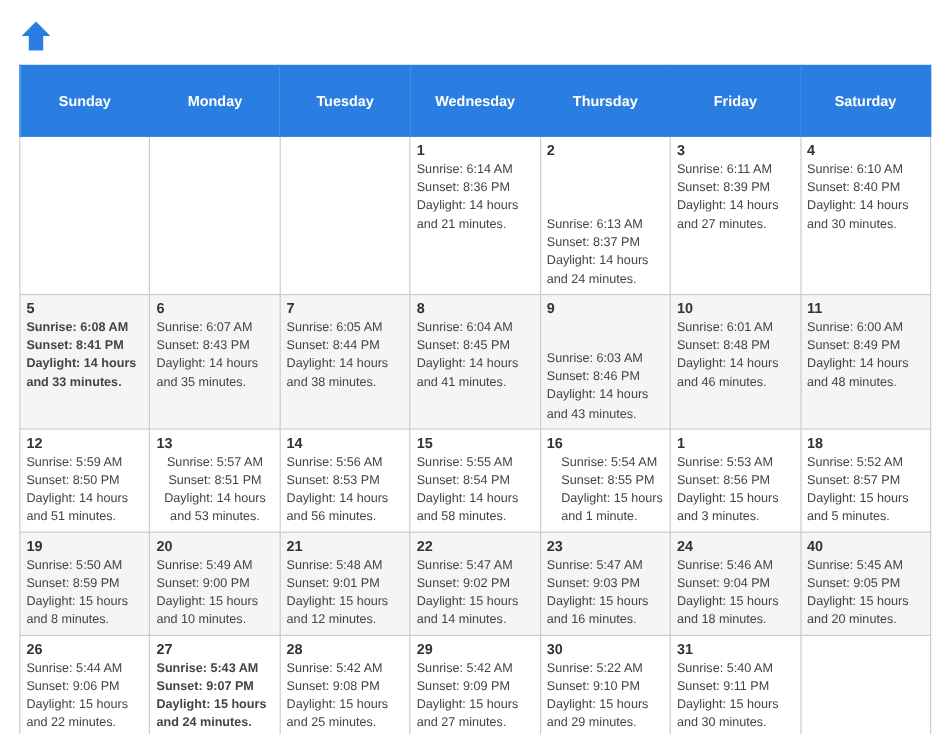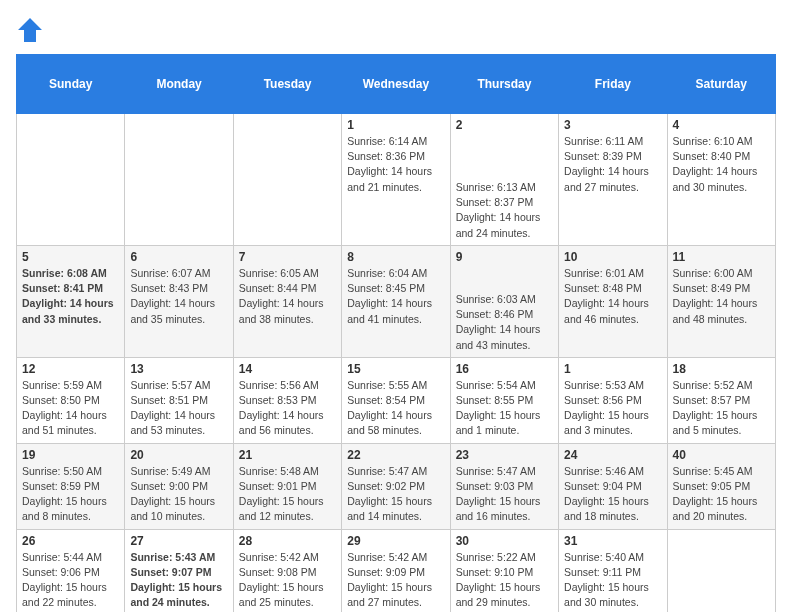--- a/index.html
+++ b/index.html
@@ -204,42 +204,42 @@
       <tr>
         <td>
           <div class="day-number">12</div>
           <div class="day-info" style="white-space: pre-line;">Sunrise: 5:59 AM
 Sunset: 8:50 PM
 Daylight: 14 hours
 and 51 minutes.</div>
         </td>
         <td>
           <div class="day-number">13</div>
-          <div class="day-info" style="white-space: pre-line;">Sunrise: 5:57 AM
+          <div class="day-info" style="white-space: pre-line; text-align: center;">Sunrise: 5:57 AM
 Sunset: 8:51 PM
 Daylight: 14 hours
 and 53 minutes.</div>
         </td>
         <td>
           <div class="day-number">14</div>
           <div class="day-info" style="white-space: pre-line;">Sunrise: 5:56 AM
 Sunset: 8:53 PM
 Daylight: 14 hours
 and 56 minutes.</div>
         </td>
         <td>
           <div class="day-number">15</div>
           <div class="day-info" style="white-space: pre-line;">Sunrise: 5:55 AM
 Sunset: 8:54 PM
 Daylight: 14 hours
 and 58 minutes.</div>
         </td>
         <td>
           <div class="day-number">16</div>
-          <div class="day-info" style="white-space: pre-line;">Sunrise: 5:54 AM
+          <div class="day-info" style="white-space: pre-line; margin-left: 12px;">Sunrise: 5:54 AM
 Sunset: 8:55 PM
 Daylight: 15 hours
 and 1 minute.</div>
         </td>
         <td>
           <div class="day-number">1</div>
           <div class="day-info" style="white-space: pre-line;">Sunrise: 5:53 AM
 Sunset: 8:56 PM
 Daylight: 15 hours
 and 3 minutes.</div>

